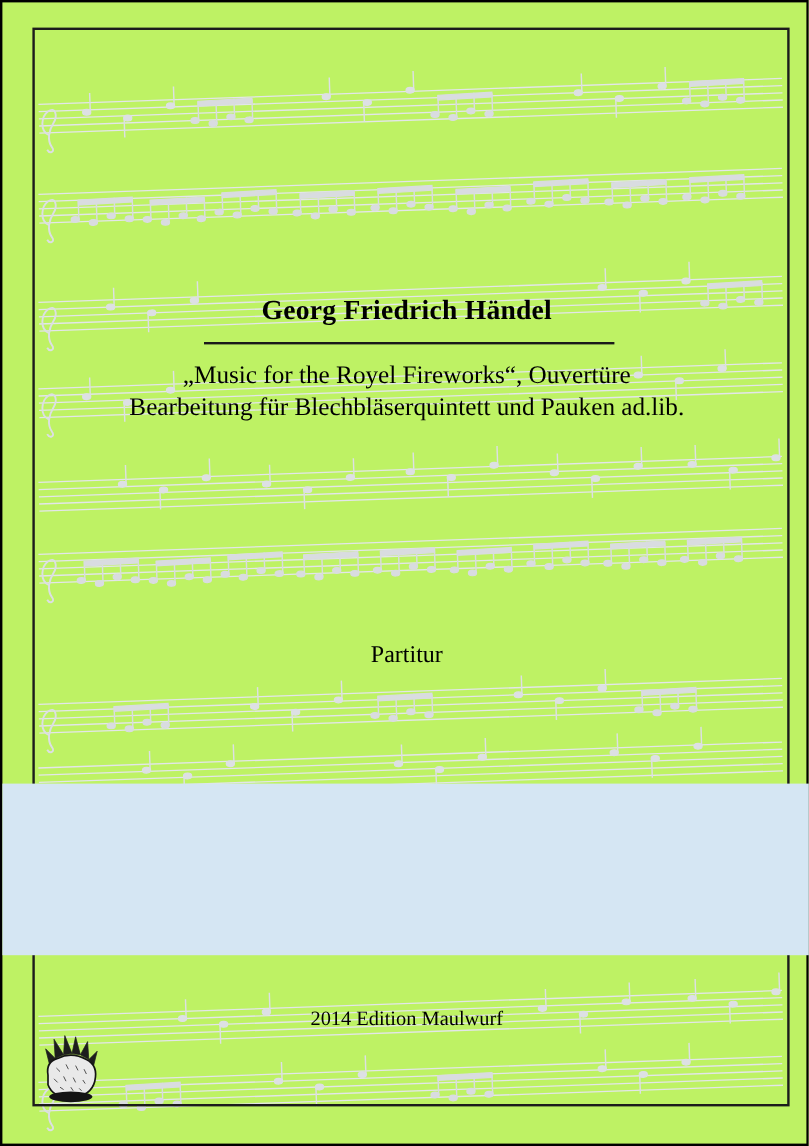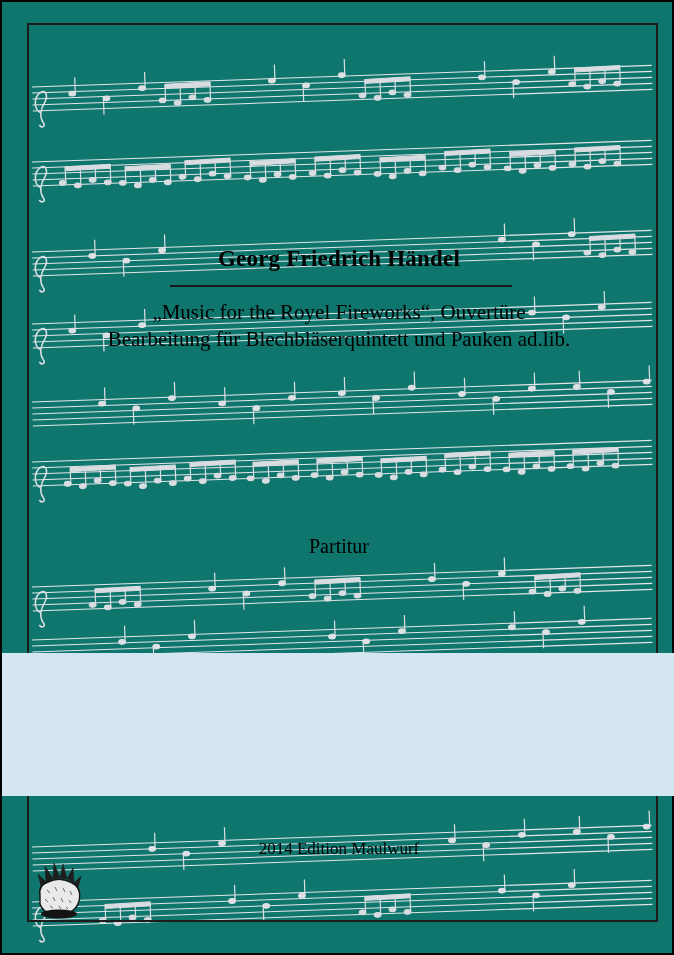--- a/index.html
+++ b/index.html
@@ -8,21 +8,21 @@
     background:#ffffff;
     font-family:"Liberation Serif","DejaVu Serif",serif;
     position:relative;
     overflow:hidden;
   }
   .page{
     position:absolute;inset:0;
     width:674px;height:955px;
     border:2px solid #000;
     box-sizing:border-box;
-    background:#0f766e;
+    background:#bef264;
   }
   .watermark{
     position:absolute;left:0;top:0;z-index:0;
   }
   .inner-frame{
     position:absolute;left:25px;top:21px;width:631px;height:899px;
     border:2px solid #1c1c1c;box-sizing:border-box;
     z-index:1;
   }
   .band{

